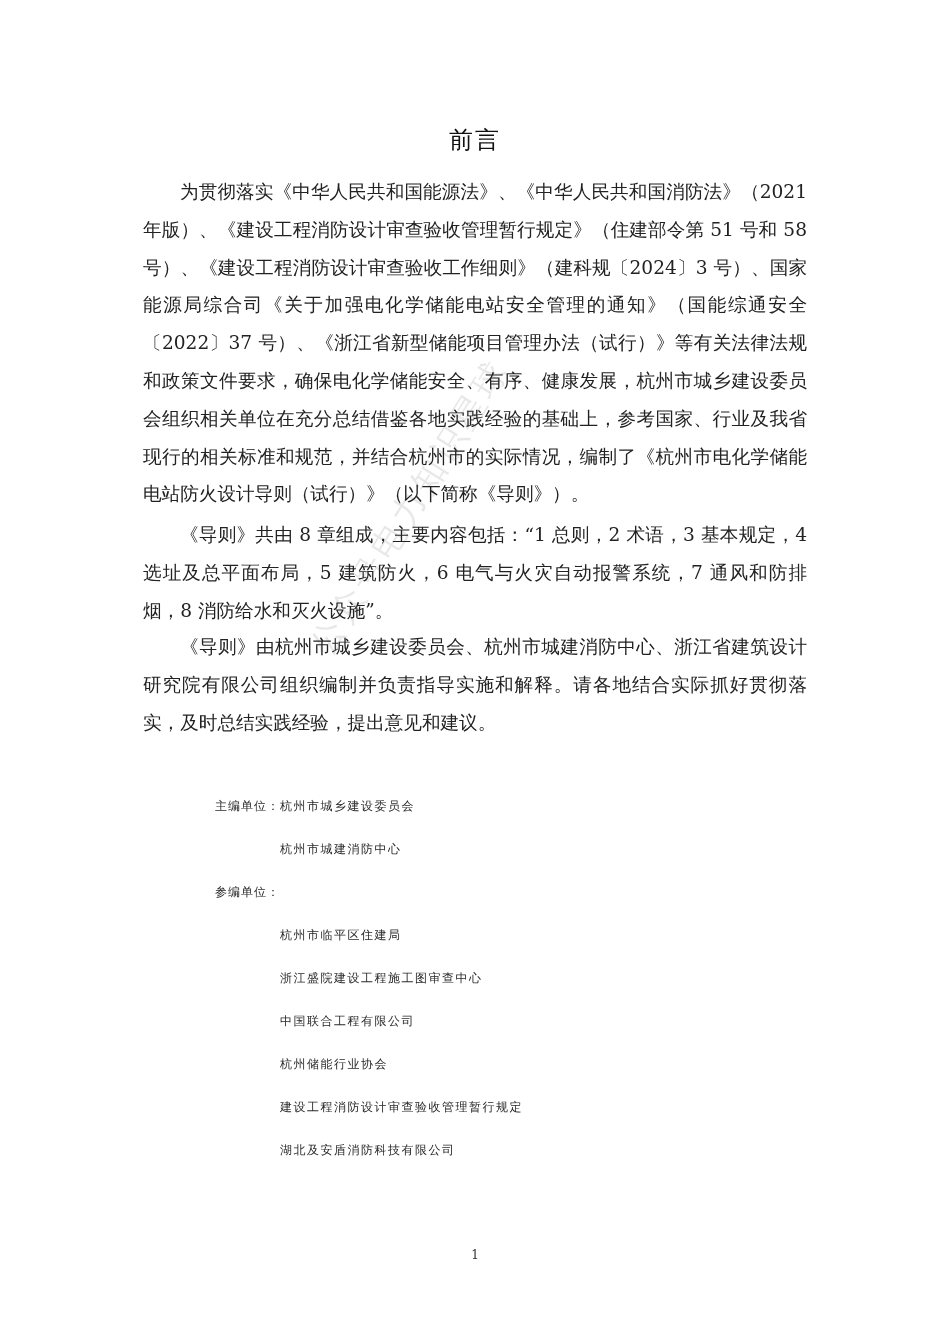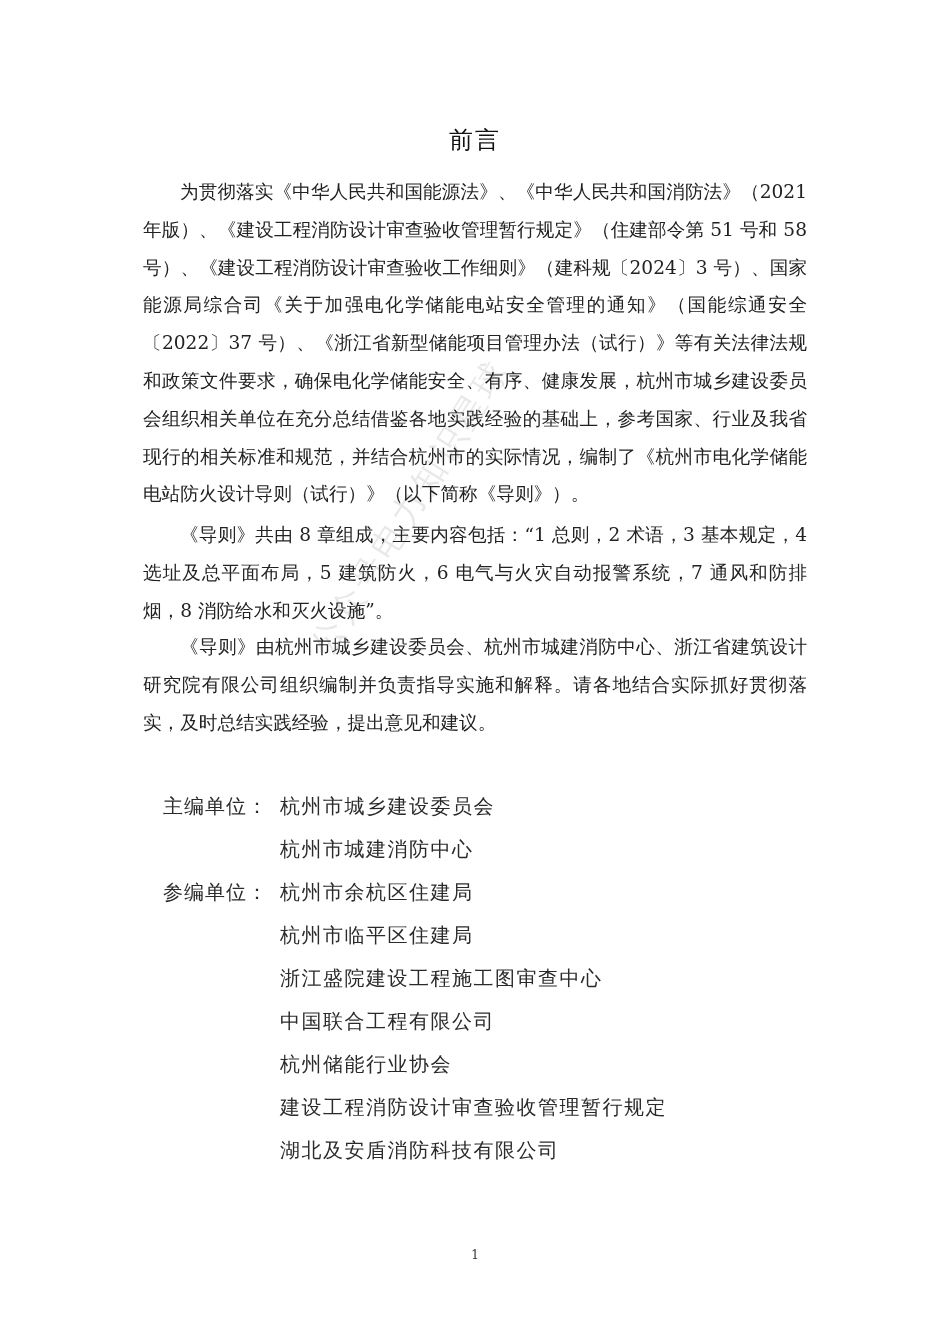--- a/index.html
+++ b/index.html
@@ -5,22 +5,22 @@
     html, body { margin: 0; padding: 0; background: #ffffff; }
     body { width: 950px; height: 1344px; position: relative; overflow: hidden;
       font-family: "DejaVu Serif", "Liberation Serif", serif; color: #1a1a1a; }
     .title { position: absolute; left: 0; width: 950px; top: 124px; text-align: center;
       font-family: "DejaVu Sans", sans-serif; font-weight: normal; font-size: 24px; color: #111; letter-spacing: 2px; }
     .para { position: absolute; left: 143px; width: 664px; font-size: 18.6px; line-height: 37.8px;
       text-align: justify; text-indent: 37px; color: #222; }
     .p1 { top: 173px; }
     .p2 { top: 516px; }
     .p3 { top: 630px; }
-    .units { position: absolute; left: 163px; top: 785px; font-size: 20px; color: #2a2a2a;
-      font-family: "DejaVu Sans", sans-serif; }
+    .units { position: absolute; left: 163px; top: 785px; font-size: 12px; color: #2a2a2a;
+      font-family: "DejaVu Sans", sans-serif; text-align: right; }
     .unit-row { display: flex; height: 43px; line-height: 43px; }
     .unit-label { width: 117px; letter-spacing: 1px; }
     .unit-name { letter-spacing: 1.5px; }
     .page-num { position: absolute; left: 0; width: 950px; top: 1248px; text-align: center; font-size: 12px; color: #333; }
     .watermark { position: absolute; left: 300px; top: 640px; font-size: 34px; color: rgba(0,0,0,0.09);
       transform: rotate(-58deg); transform-origin: left top; white-space: nowrap;
       font-family: "DejaVu Sans", sans-serif; font-weight: 200; letter-spacing: 4px; pointer-events: none; }
   </style>
 </head>
 <body>
@@ -37,21 +37,20 @@
   <div class="unit-row">
     <span class="unit-label">主编单位：</span>
     <span class="unit-name">杭州市城乡建设委员会</span>
   </div>
   <div class="unit-row">
     <span class="unit-label"></span>
     <span class="unit-name">杭州市城建消防中心</span>
   </div>
   <div class="unit-row">
     <span class="unit-label">参编单位：</span>
-    <span class="unit-name">杭州市余杭区住建局</span>
   </div>
   <div class="unit-row">
     <span class="unit-label"></span>
     <span class="unit-name">杭州市临平区住建局</span>
   </div>
   <div class="unit-row">
     <span class="unit-label"></span>
     <span class="unit-name">浙江盛院建设工程施工图审查中心</span>
   </div>
   <div class="unit-row">

